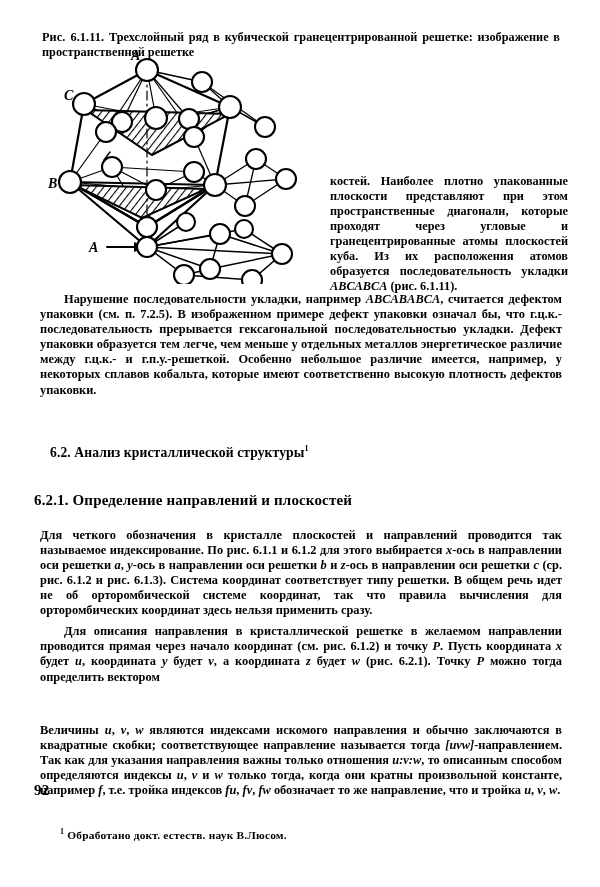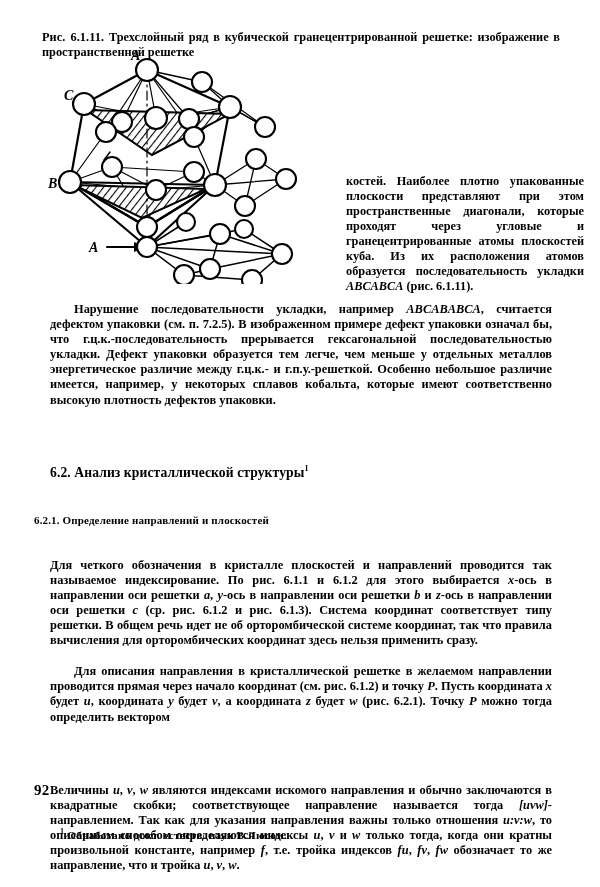--- a/index.html
+++ b/index.html
@@ -46,21 +46,21 @@
     line-height: 15.1px;
     text-align: justify;
     text-align-last: left;
     margin: 8px;
   }
   .fig-caption .lead {
     letter-spacing: 0.1px;
   }
   .side-para {
     position: absolute;
-    left: 312px;
+    left: 296px;
     top: 152px;
     width: 238px;
     font-size: 12.3px;
     font-weight: bold;
     line-height: 15.05px;
     text-align: justify;
     text-align-last: left;
     margin: 0;
   }
   .side-para i { font-style: italic; }
@@ -71,35 +71,35 @@
     left: 34px;
     top: 286px;
     width: 534px;
   }
   p.body {
     font-size: 12.4px;
     font-weight: bold;
     line-height: 15.1px;
     text-align: justify;
     text-align-last: left;
-    margin: 16px;
+    margin: 6px;
     text-indent: 24px;
   }
   p.body.noindent { text-indent: 0; }
   p.body i, span.it { font-style: italic; }
 
   h2.sec {
     font-size: 13.6px;
     font-weight: bold;
     margin: 16px;
     line-height: 17px;
     letter-spacing: 0.1px;
   }
   h3.subsec {
-    font-size: 11px;
+    font-size: 15px;
     font-weight: bold;
     margin: 0;
     line-height: 16px;
     letter-spacing: 0.15px;
   }
   sup.fn {
     font-size: 8px;
     vertical-align: super;
     line-height: 0;
     font-weight: bold;

